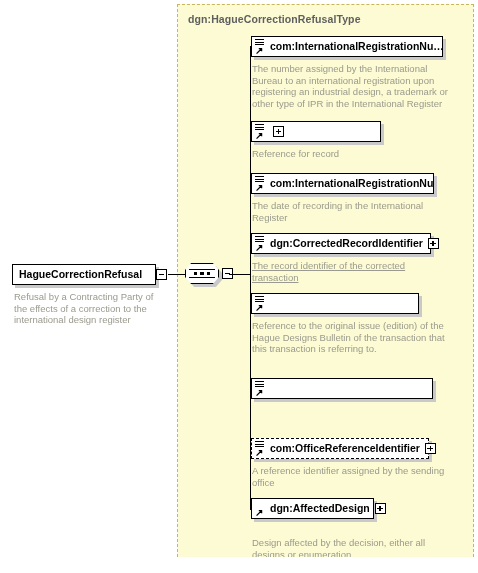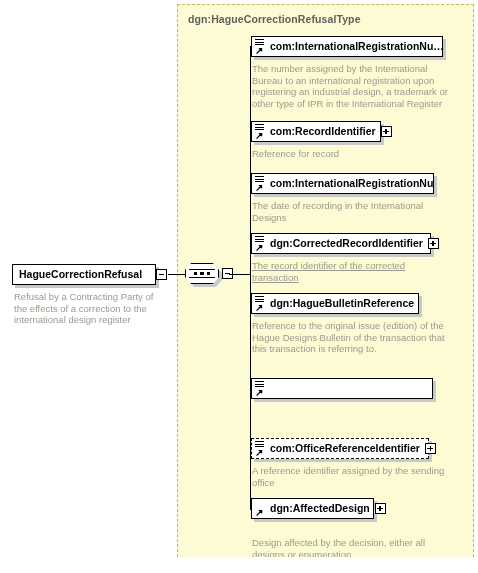--- a/index.html
+++ b/index.html
@@ -294,39 +294,38 @@
       <div class="child-node" style="left: 251px; top: 121px; width: 200px;">
         <div class="node-box" style="width: 130px;">
           <span class="elem-glyph">
             <span class="lines">
               <i></i>
               <i></i>
               <i></i>
             </span>
             <span class="arrow">↗</span>
           </span>
-          <span class="node-label">com:RecordIdentifier</span>
           <span class="expander inbox plus"></span>
         </div>
         <div class="node-desc" style="width: 200px;">Reference for record</div>
       </div>
       <div class="line h" style="left: 250px; top: 183px; width: 1px; height: 1.4px;"></div>
       <div class="child-node" style="left: 251px; top: 173px; width: 200px;">
         <div class="node-box" style="width: 183px;">
           <span class="elem-glyph">
             <span class="lines">
               <i></i>
               <i></i>
               <i></i>
             </span>
             <span class="arrow">↗</span>
           </span>
           <span class="node-label">com:InternationalRegistrationNu</span>
         </div>
-        <div class="node-desc" style="width: 200px;">The date of recording in the International Designs</div>
+        <div class="node-desc" style="width: 200px;">The date of recording in the International Register</div>
       </div>
       <div class="line h" style="left: 250px; top: 243px; width: 1px; height: 1.4px;"></div>
       <div class="child-node" style="left: 251px; top: 233px; width: 200px;">
         <div class="node-box" style="width: 180px;">
           <span class="elem-glyph">
             <span class="lines">
               <i></i>
               <i></i>
               <i></i>
             </span>
@@ -341,21 +340,20 @@
       <div class="child-node" style="left: 251px; top: 293px; width: 200px;">
         <div class="node-box" style="width: 168px;">
           <span class="elem-glyph">
             <span class="lines">
               <i></i>
               <i></i>
               <i></i>
             </span>
             <span class="arrow">↗</span>
           </span>
-          <span class="node-label">dgn:HagueBulletinReference</span>
         </div>
         <div class="node-desc" style="width: 200px;">Reference to the original issue (edition) of the Hague Designs Bulletin of the transaction that this transaction is referring to.</div>
       </div>
       <div class="line h" style="left: 250px; top: 388px; width: 1px; height: 1.4px;"></div>
       <div class="child-node" style="left: 251px; top: 378px; width: 200px;">
         <div class="node-box" style="width: 182px;">
           <span class="elem-glyph">
             <span class="lines">
               <i></i>
               <i></i>

